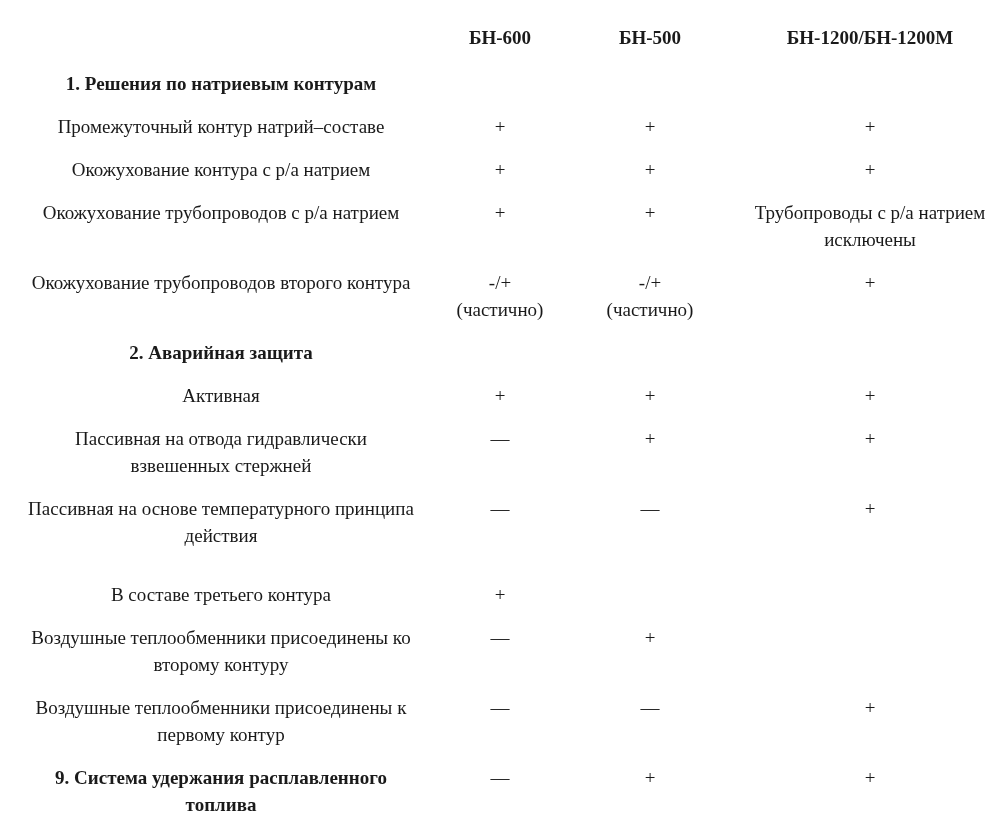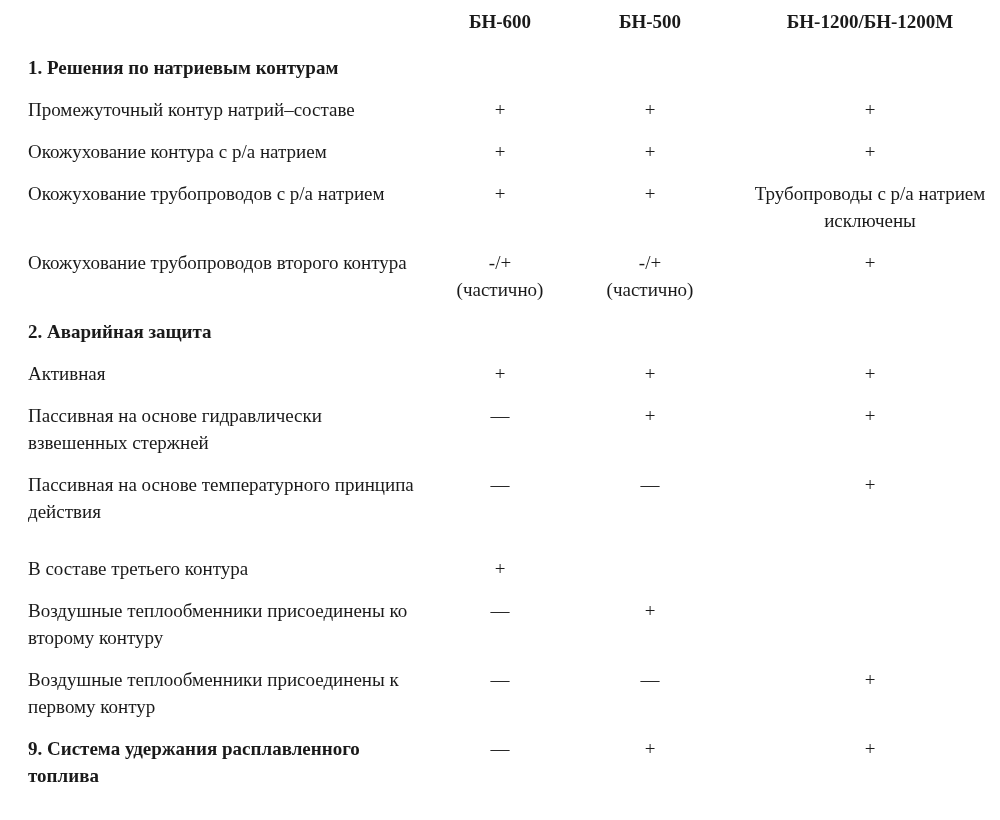--- a/index.html
+++ b/index.html
@@ -16,25 +16,26 @@
     line-height: 27px;
     color: #1a1a1a;
   }
   .doc-table {
     padding-top: 8px;
   }
   .trow {
     display: grid;
     grid-template-columns: 440px 120px 180px 260px;
     margin-bottom: 15px;
+    margin-top: 16px;
   }
   .trow .label {
     padding-left: 28px;
     padding-right: 26px;
-    text-align: left;
+    text-align: center;
   }
   .trow .cell {
     text-align: center;
     white-space: pre-line;
   }
   .header-row {
     font-weight: bold;
     margin-bottom: 19px;
   }
   .section-row .label {
@@ -98,21 +99,21 @@
   </div>
 
   <div class="trow">
     <div class="label">Активная</div>
     <div class="cell">+</div>
     <div class="cell">+</div>
     <div class="cell">+</div>
   </div>
 
   <div class="trow">
-    <div class="label">Пассивная на основе гидравлически взвешенных стержней</div>
+    <div class="label">Пассивная на отвода гидравлически взвешенных стержней</div>
     <div class="cell">—</div>
     <div class="cell">+</div>
     <div class="cell">+</div>
   </div>
 
   <div class="trow">
     <div class="label">Пассивная на основе температурного принципа действия</div>
     <div class="cell">—</div>
     <div class="cell">—</div>
     <div class="cell">+</div>

